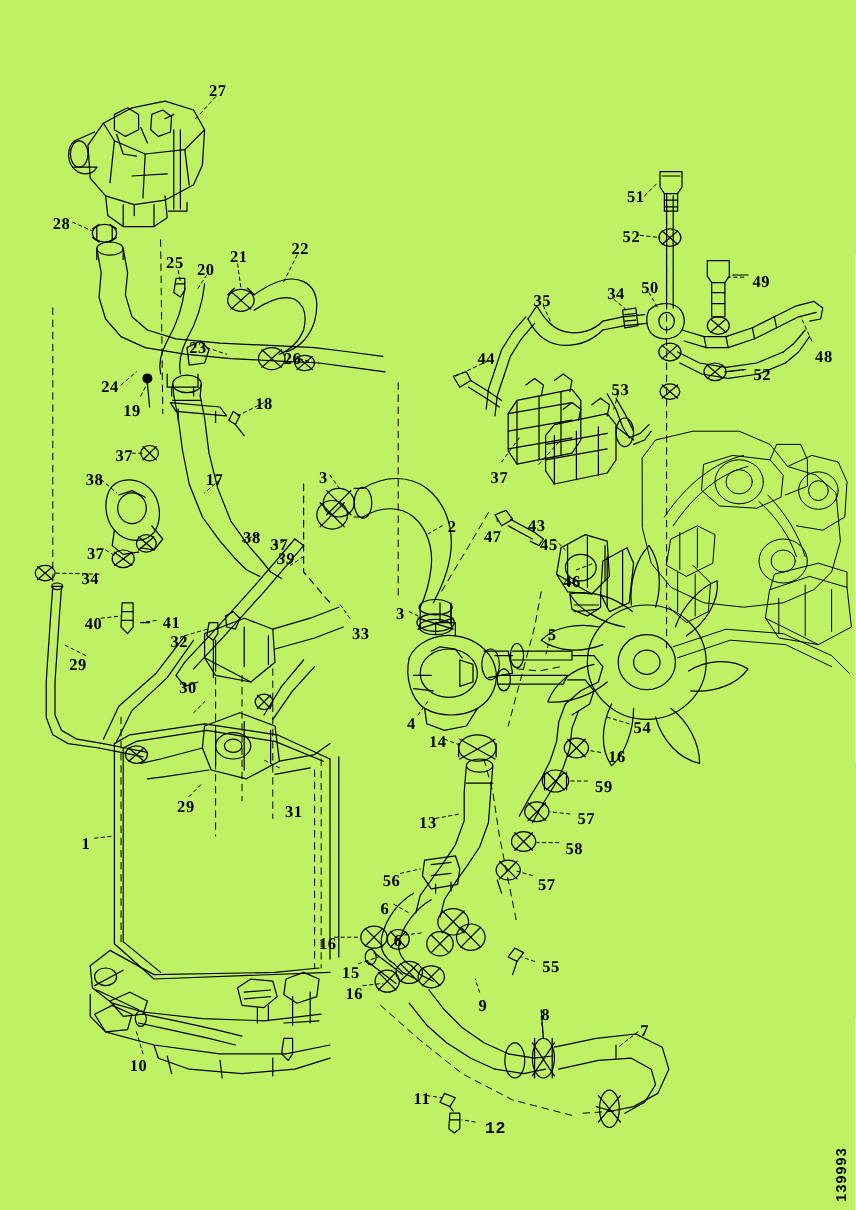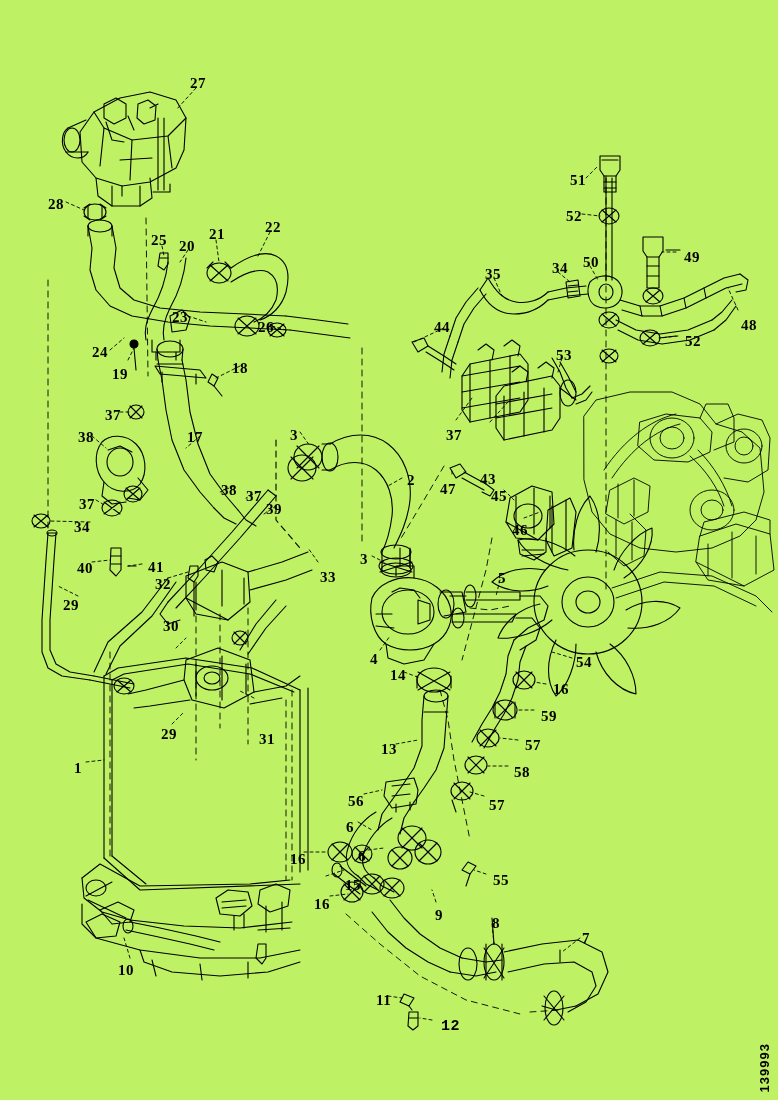--- a/index.html
+++ b/index.html
@@ -662,21 +662,21 @@
       <div class="lbl" style="left: 105px; top: 408px;">37</div>
       <div class="lbl" style="left: 78px; top: 430px;">38</div>
       <div class="lbl" style="left: 79px; top: 497px;">37</div>
       <div class="lbl" style="left: 74px; top: 520px;">34</div>
       <div class="lbl" style="left: 77px; top: 561px;">40</div>
       <div class="lbl" style="left: 148px; top: 560px; text-align: right;">41</div>
       <div class="lbl" style="left: 155px; top: 577px;">32</div>
       <div class="lbl" style="left: 63px; top: 598px;">29</div>
       <div class="lbl" style="left: 221px; top: 483px;">38</div>
       <div class="lbl" style="left: 246px; top: 489px;">37</div>
-      <div class="lbl" style="left: 266px; top: 502px;">39</div>
+      <div class="lbl" style="left: 252px; top: 502px; font-style: italic;">39</div>
       <div class="lbl" style="left: 320px; top: 570px;">33</div>
       <div class="lbl" style="left: 290px; top: 428px;">3</div>
       <div class="lbl" style="left: 407px; top: 473px;">2</div>
       <div class="lbl" style="left: 360px; top: 552px;">3</div>
       <div class="lbl" style="left: 163px; top: 619px;">30</div>
       <div class="lbl" style="left: 259px; top: 732px;">31</div>
       <div class="lbl" style="left: 161px; top: 727px;">29</div>
       <div class="lbl" style="left: 74px; top: 761px;">1</div>
       <div class="lbl" style="left: 118px; top: 963px;">10</div>
       <div class="lbl" style="left: 370px; top: 652px;">4</div>
@@ -686,21 +686,21 @@
       <div class="lbl" style="left: 553px; top: 682px;">16</div>
       <div class="lbl" style="left: 541px; top: 709px;">59</div>
       <div class="lbl" style="left: 525px; top: 738px;">57</div>
       <div class="lbl" style="left: 514px; top: 765px;">58</div>
       <div class="lbl" style="left: 489px; top: 798px;">57</div>
       <div class="lbl" style="left: 381px; top: 742px;">13</div>
       <div class="lbl" style="left: 348px; top: 794px;">56</div>
       <div class="lbl" style="left: 346px; top: 820px;">6</div>
       <div class="lbl" style="left: 290px; top: 852px;">16</div>
       <div class="lbl" style="left: 358px; top: 849px;">6</div>
-      <div class="lbl" style="left: 311px; top: 878px; margin-left: 34px;">15</div>
+      <div class="lbl" style="left: 311px; top: 878px;">15</div>
       <div class="lbl" style="left: 314px; top: 897px;">16</div>
       <div class="lbl" style="left: 493px; top: 873px;">55</div>
       <div class="lbl" style="left: 435px; top: 908px;">9</div>
       <div class="lbl" style="left: 492px; top: 916px;">8</div>
       <div class="lbl" style="left: 582px; top: 931px;">7</div>
       <div class="lbl" style="left: 376px; top: 993px;">11</div>
       <div class="lbl" style="left: 441px; top: 1019px; font-family: Liberation Mono, monospace;">12</div>
       <div class="lbl" style="left: 485px; top: 267px;">35</div>
       <div class="lbl" style="left: 552px; top: 261px;">34</div>
       <div class="lbl" style="left: 583px; top: 255px;">50</div>

